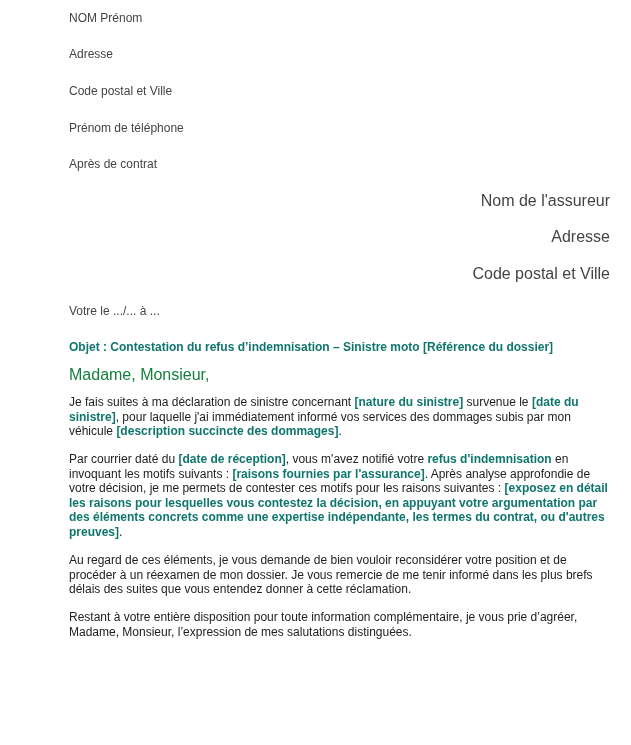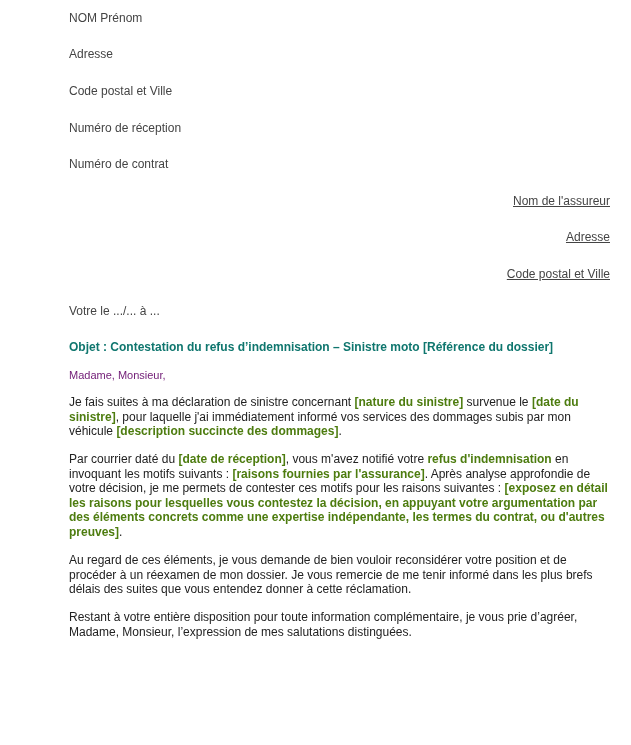--- a/index.html
+++ b/index.html
@@ -24,76 +24,75 @@
       position: absolute;
       left: 53px;
       font-size: 12px;
       color: #444444;
       line-height: 14px;
       white-space: nowrap;
     }
     .rcpt-line {
       position: absolute;
       right: 37px;
-      font-size: 12px;
+      font-size: 16px;
       color: #444444;
       line-height: 14px;
       white-space: nowrap;
       text-align: right;
-      text-decoration: underline;
     }
     .subject {
       position: absolute;
       left: 53px;
       top: 340px;
       font-size: 12px;
       font-weight: bold;
       color: #0f766e;
       line-height: 14px;
       white-space: nowrap;
     }
     .salutation {
       position: absolute;
       left: 53px;
       top: 368px;
-      font-size: 11px;
-      color: #701a75;
+      font-size: 16px;
+      color: #15803d;
       line-height: 14px;
       white-space: nowrap;
     }
     .para {
       position: absolute;
       left: 53px;
       width: 540px;
       font-size: 12px;
       color: #222222;
       line-height: 14.5px;
       margin: 0;
     }
-    .para b { color: #4d7c0f; }
+    .para b { color: #0f766e; }
     .sig {
       position: absolute;
       left: 53px;
       top: 652px;
       font-size: 12px;
       font-weight: bold;
       color: #222222;
       line-height: 14.5px;
     }
   </style>
 </head>
 <body>
 
 <div class="page">
 
   <div class="hdr-line" style="top:11px;">NOM Prénom</div>
   <div class="hdr-line" style="top:47px;">Adresse</div>
   <div class="hdr-line" style="top:84px;">Code postal et Ville</div>
-  <div class="hdr-line" style="top:121px;">Numéro de réception</div>
-  <div class="hdr-line" style="top:157px;">Numéro de contrat</div>
+  <div class="hdr-line" style="top:121px;">Prénom de téléphone</div>
+  <div class="hdr-line" style="top:157px;">Après de contrat</div>
 
   <div class="rcpt-line" style="top:194px;">Nom de l'assureur</div>
   <div class="rcpt-line" style="top:230px;">Adresse</div>
   <div class="rcpt-line" style="top:267px;">Code postal et Ville</div>
 
   <div class="hdr-line" style="top:304px;">Votre le .../... à ...</div>
 
   <div class="subject">Objet : Contestation du refus d’indemnisation – Sinistre moto [Référence du dossier]</div>
 
   <div class="salutation">Madame, Monsieur,</div>

